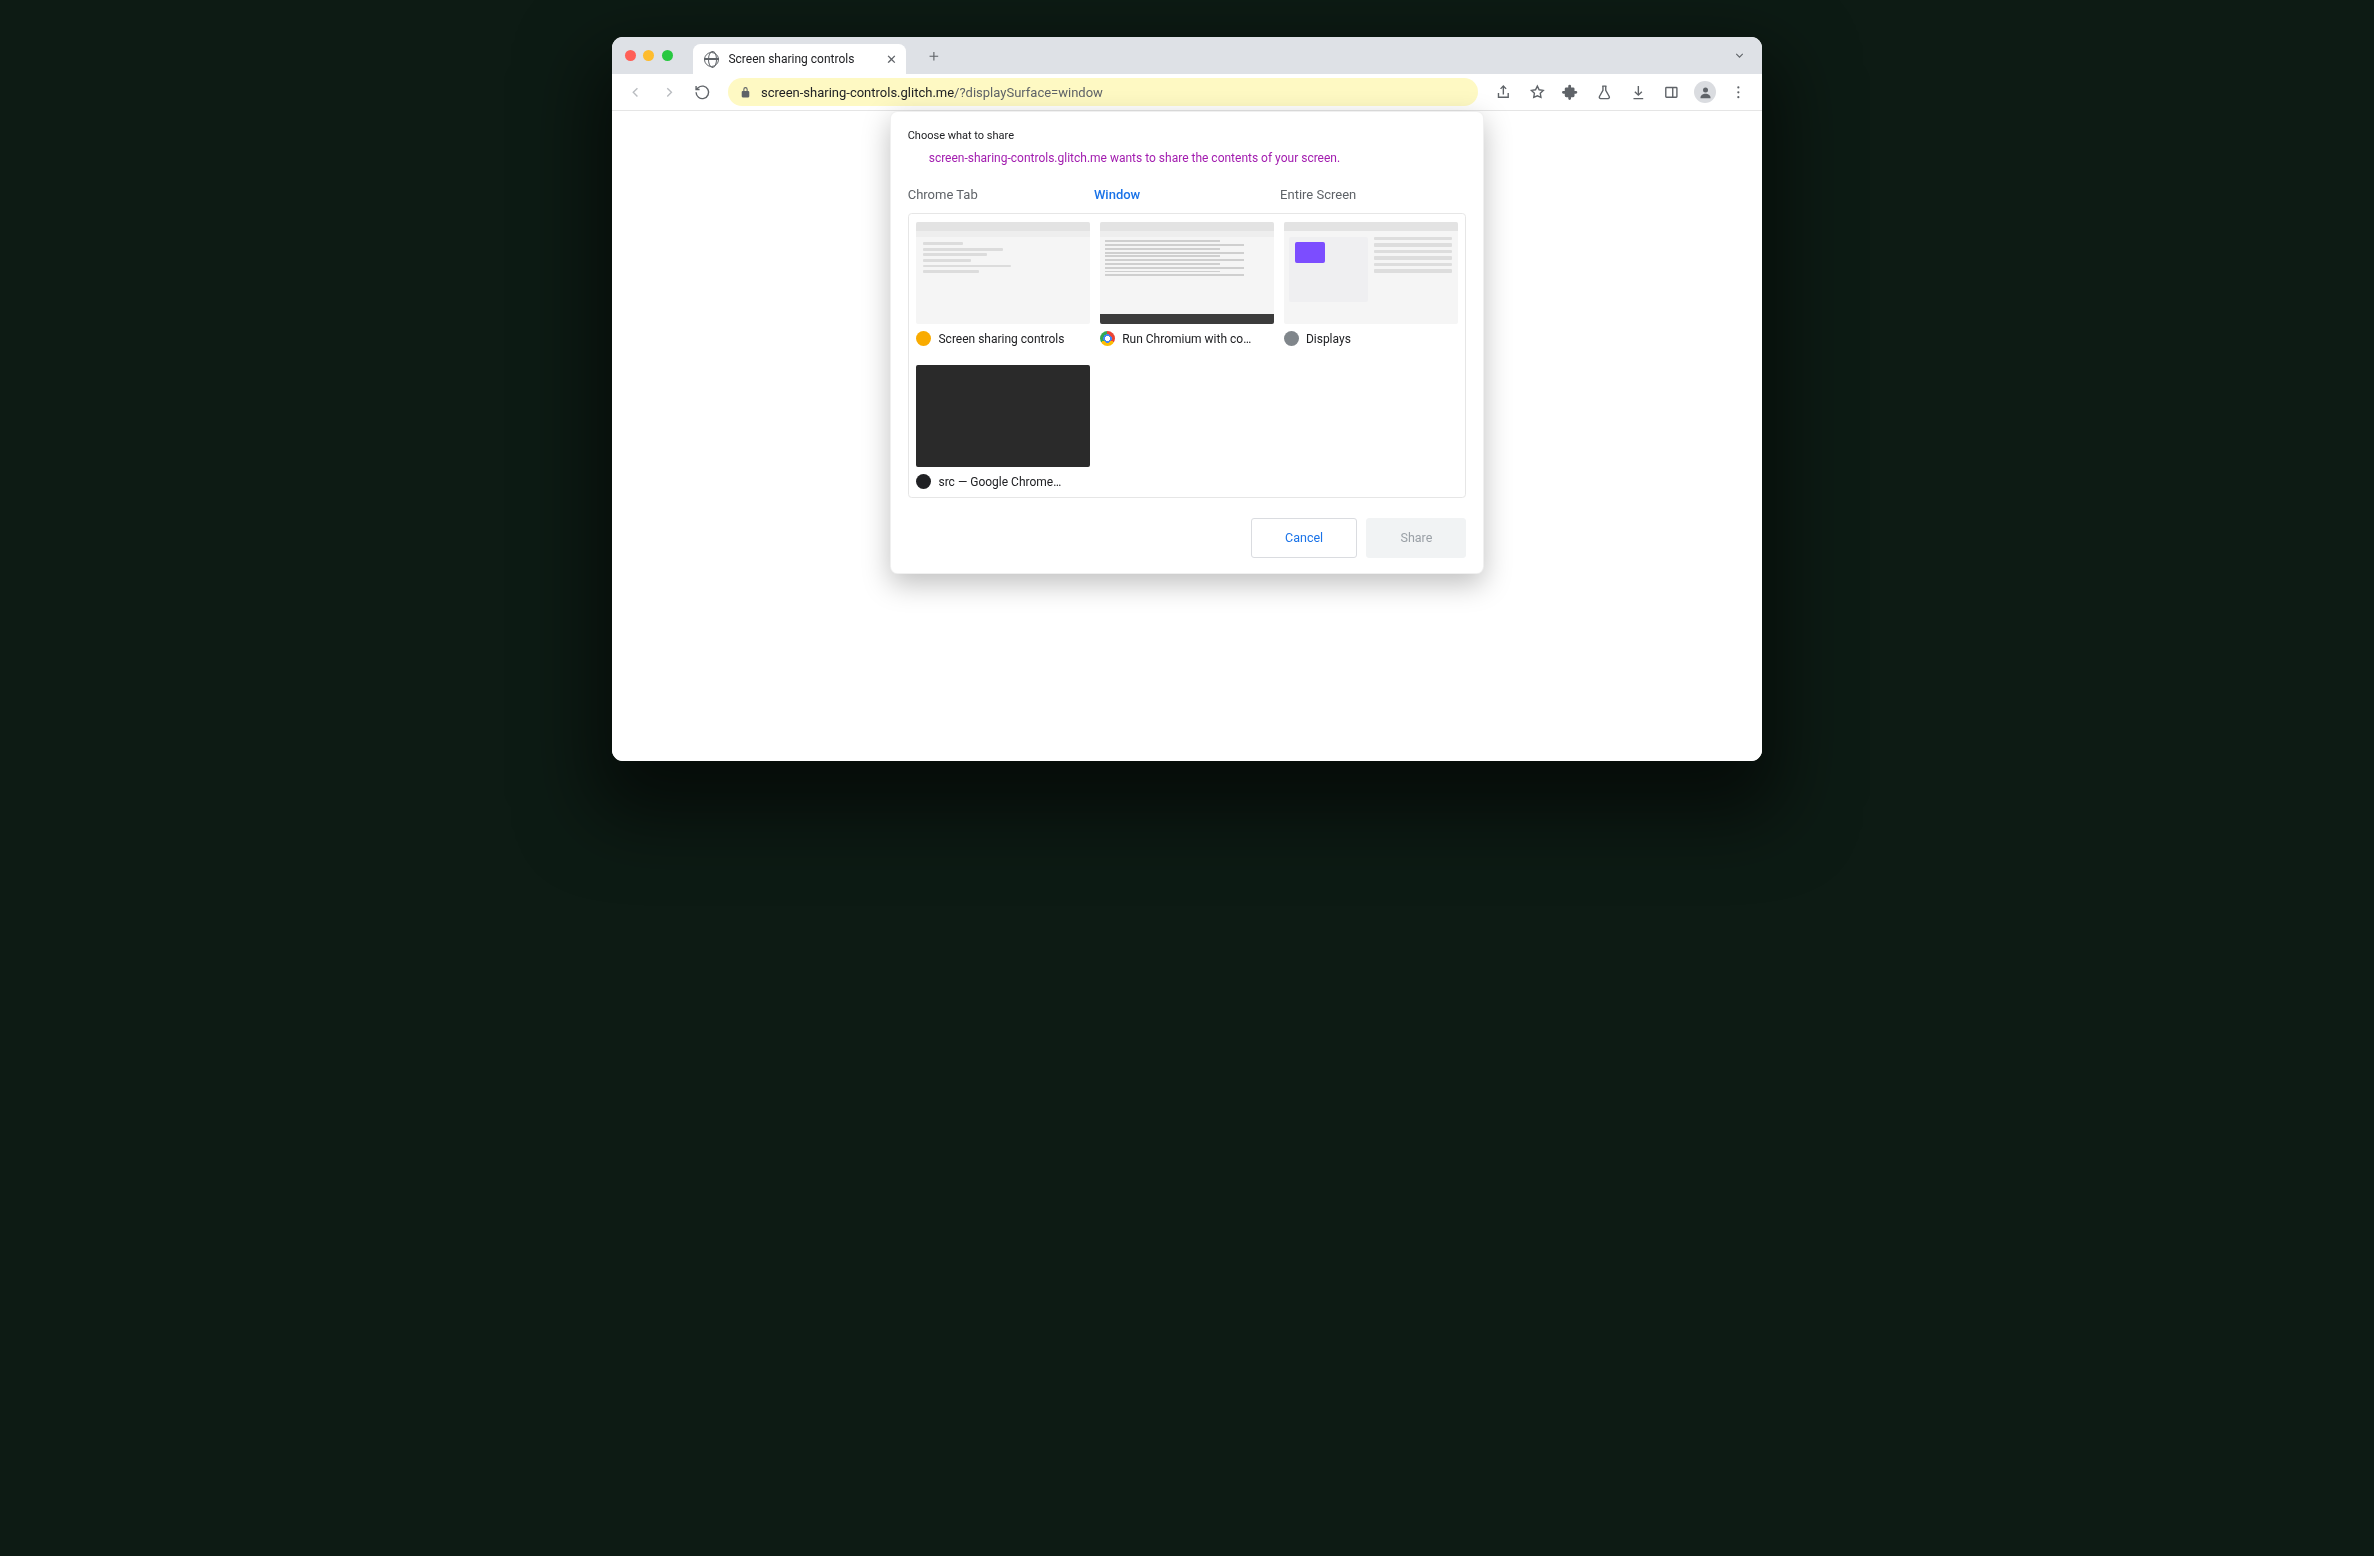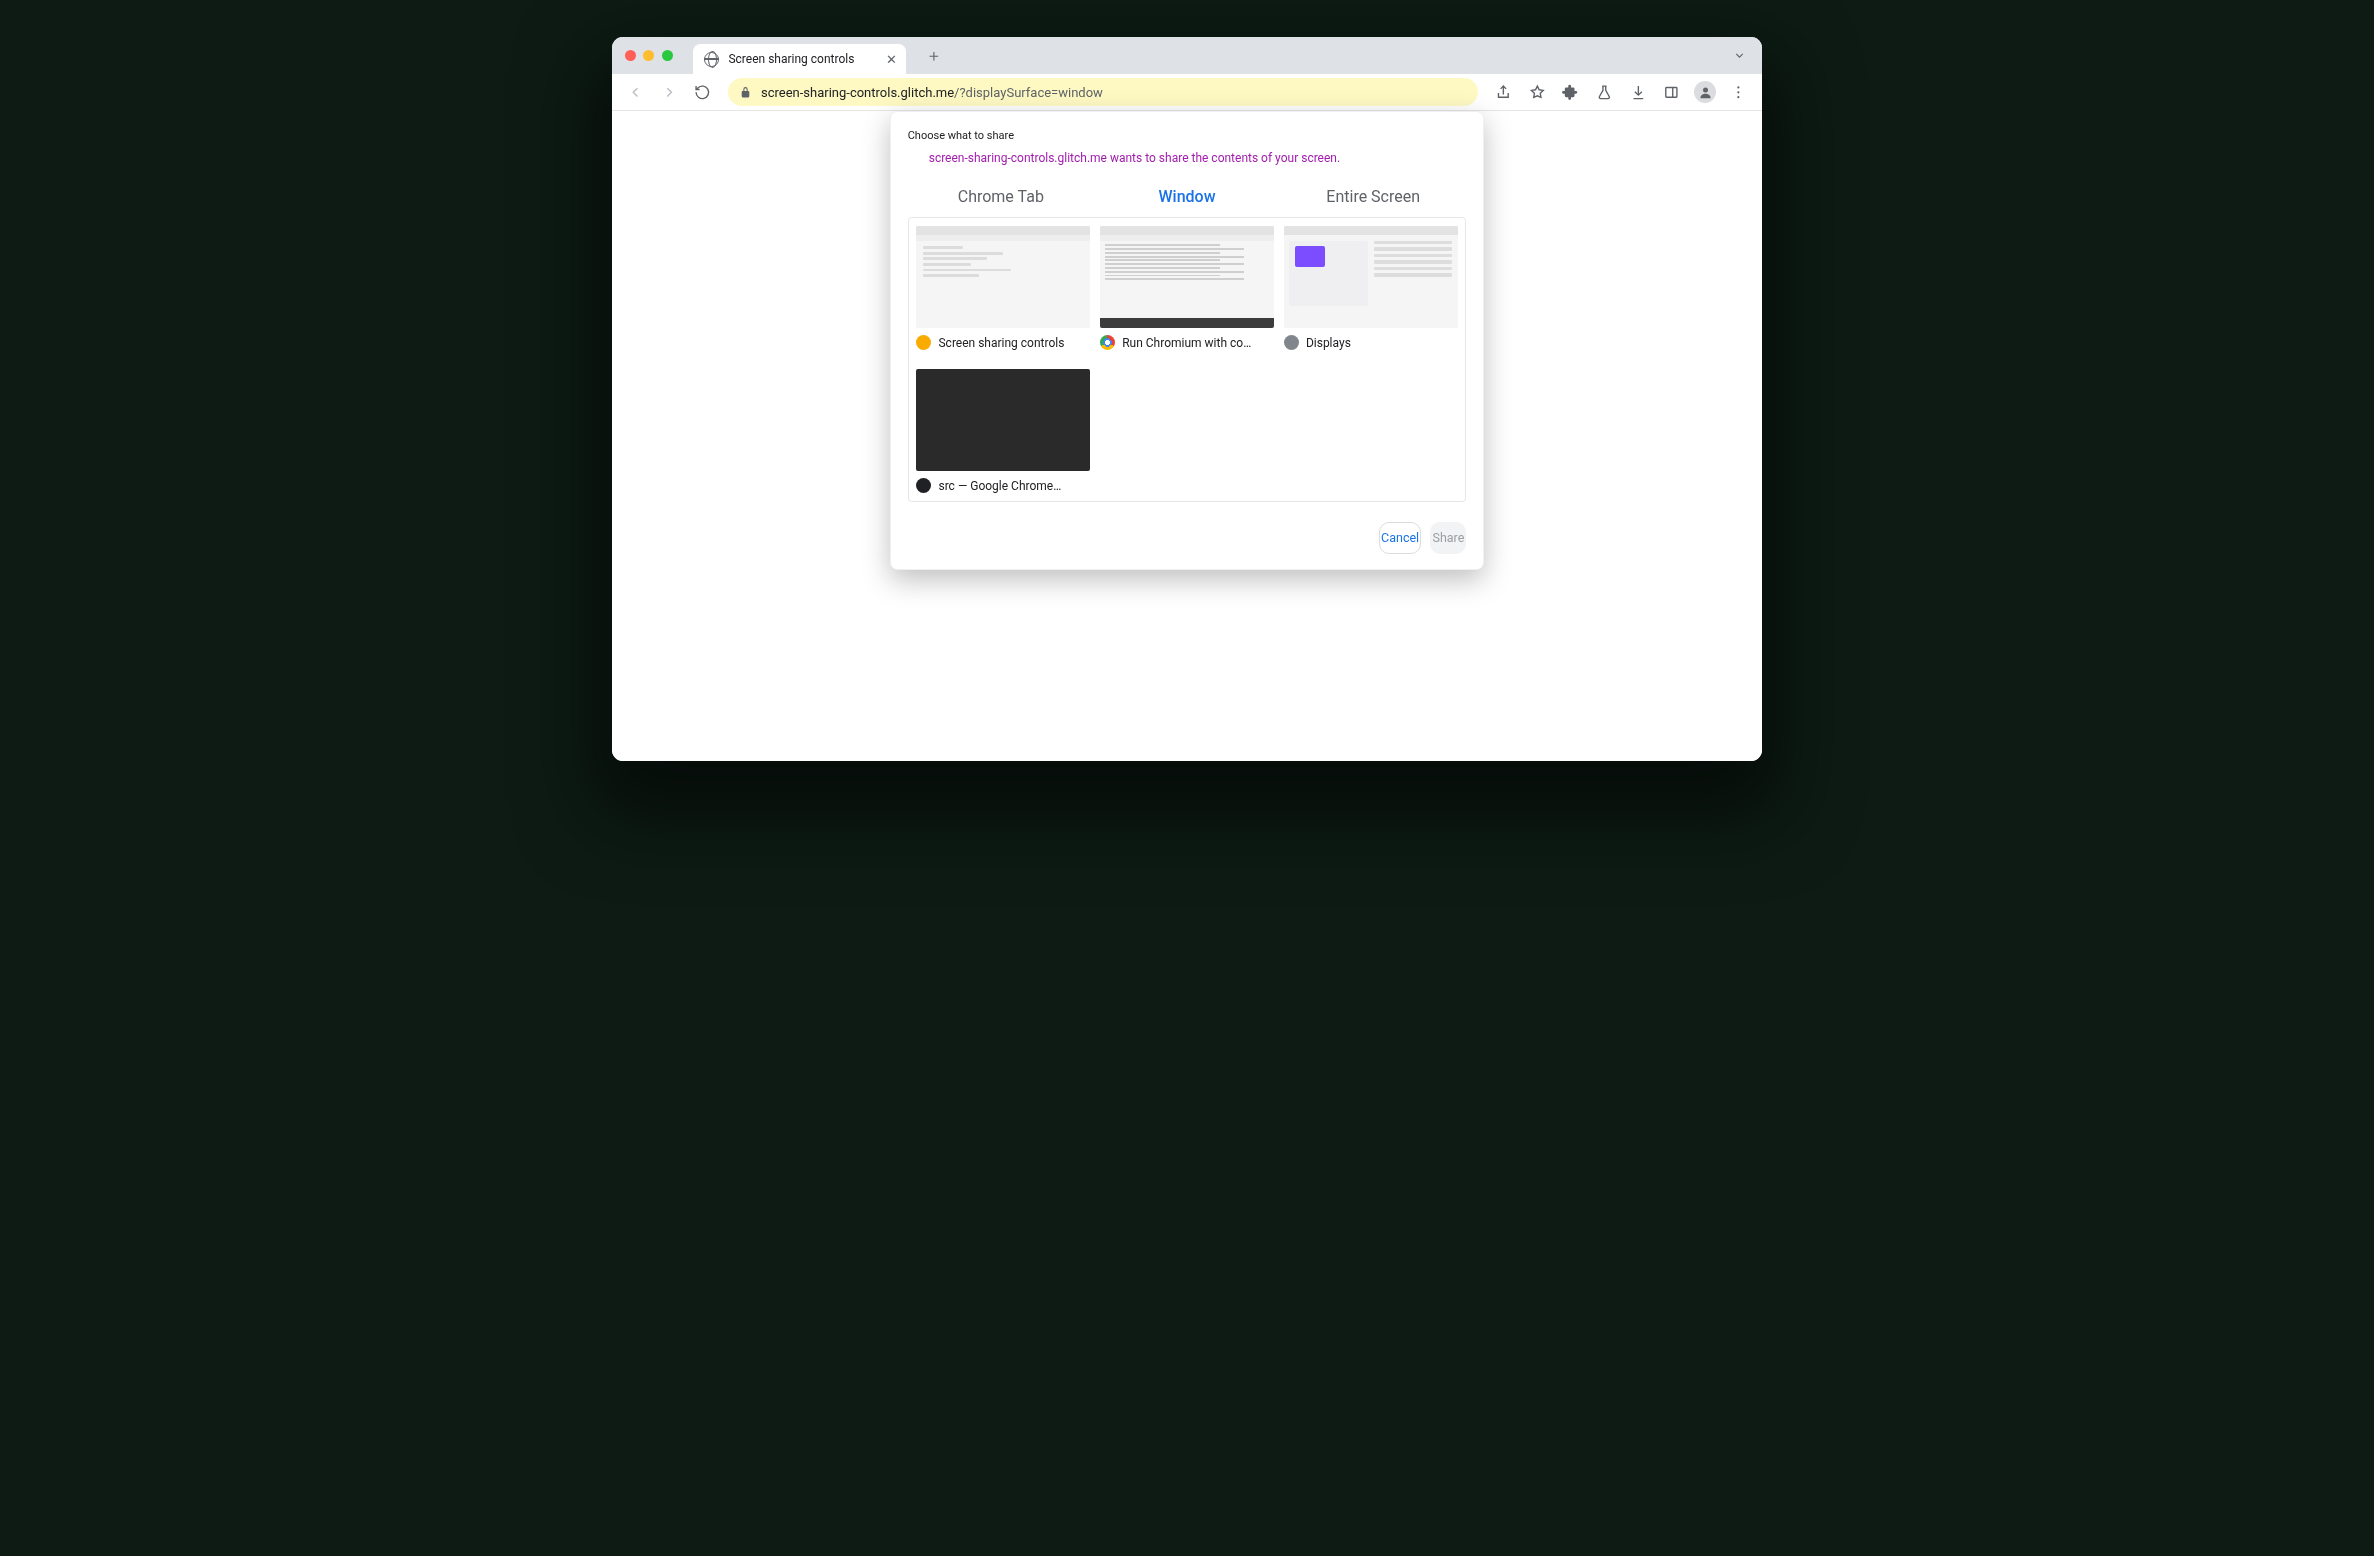--- a/index.html
+++ b/index.html
@@ -122,21 +122,21 @@
     display:flex; flex-direction:column;
   }
   .dlg-title{ font-size:11px; color:#202124; font-weight:400; margin-bottom:9.3px;}
   .dlg-sub{ font-size:12px; color:#a21caf; margin-bottom:7.4px;margin-left:21px;}
 
   .tabs{
     display:flex;
     margin-top:5.6px;
   }
   .dtab{
-    flex:1; text-align:center; font-size:16px; color:#5f6368;
+    flex:1; font-size:13px; color:#5f6368;
     padding:9.3px 0 11px 0; cursor:default;
     border-bottom:1.9px solid transparent;
   }
   .dtab.active{
     color:#1a73e8; border-bottom-color:#1a73e8; font-weight:500;
   }
 
   .grid-border{
     border:0.9px solid #e6e6e6;
     border-radius:3.7px;
@@ -190,21 +190,21 @@
       radial-gradient(circle at 50% 50%, #fff 0 22%, #4285f4 22% 40%, transparent 40%),
       conic-gradient(#ea4335 0 120deg,#fbbc05 120deg 240deg,#34a853 240deg 360deg);
     flex:0 0 auto;
   }
 
   .dlg-footer{
     display:flex; justify-content:flex-end; gap:9.3px;
     margin-top:20.4px;
   }
   .btn{
-    height:32px; padding:0 1px; border-radius:10px; font-size:12.5px; display:flex; align-items:center;
+    height:40px; padding:0 33px; border-radius:3px; font-size:12.5px; display:flex; align-items:center;
     border:0.9px solid #dadce0; background:#fff; color:#1a73e8; cursor:default;
   }
   .btn.disabled{ background:#f1f3f4; color:#9aa0a6; border-color:#f1f3f4;}
 </style>
 </head>
 <body>
 
 <div class="window">
 
   <div class="titlebar">

